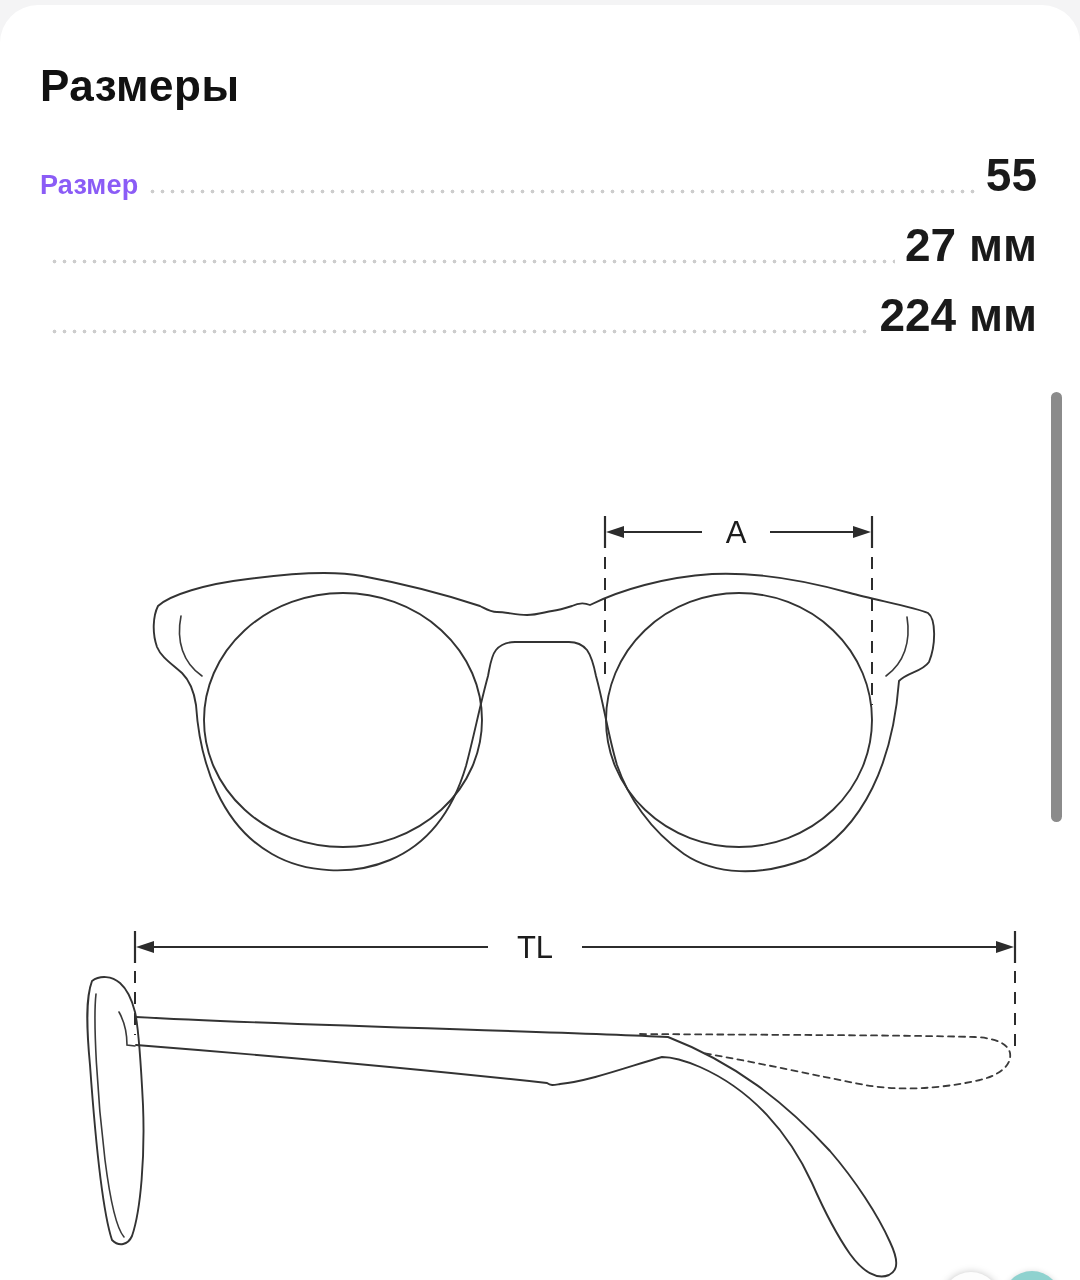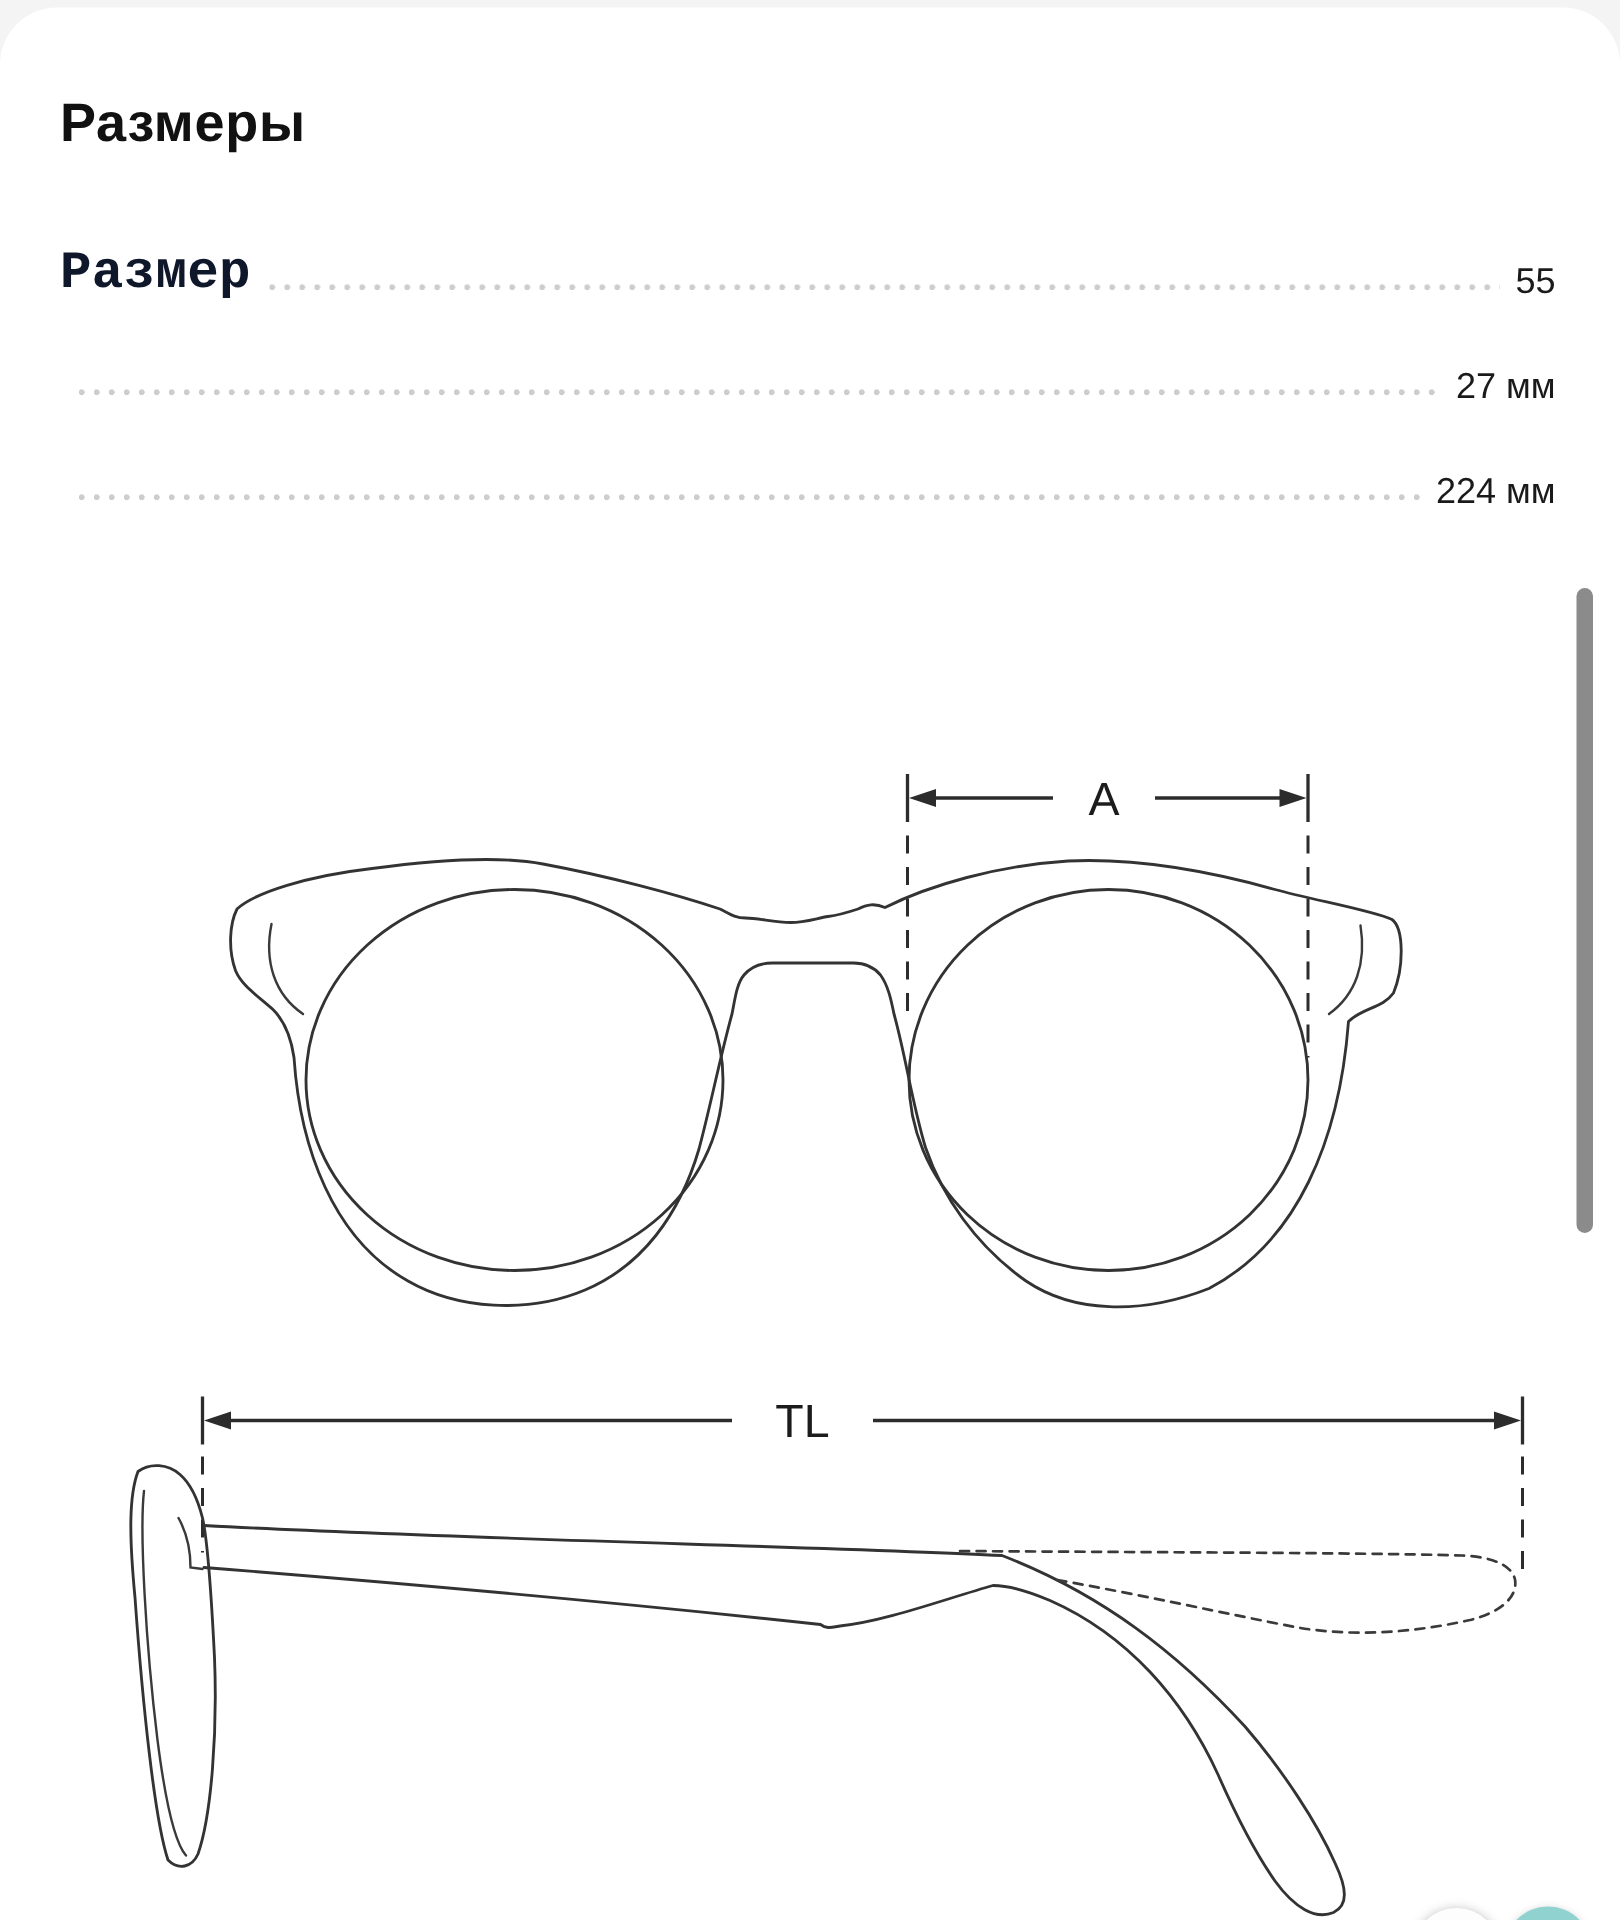--- a/index.html
+++ b/index.html
@@ -8,37 +8,37 @@
     background:#f4f4f5;
     font-family:"Liberation Sans", sans-serif;
     color:#141414;
   }
   .card{
     position:absolute;left:0;top:5px;width:1080px;height:1275px;
     background:#ffffff;border-radius:38px 38px 0 0;
   }
   .title{
     position:absolute;left:40px;top:56px;
-    font-size:36px;font-weight:800;letter-spacing:.5px;color:#111;text-align:right;
+    font-size:44px;font-weight:800;letter-spacing:.5px;color:#111;text-align:right;
   }
   .spec-rows{position:absolute;left:40px;right:43px;top:148px;}
   .spec-row{
     display:flex;align-items:flex-end;height:48px;margin-bottom:22px;
   }
   .spec-label{
-    font-size:35px;font-weight:700;line-height:1.1;color:#0f172a;
-    white-space:nowrap;flex:0 0 auto;letter-spacing:.2px;font-family:Liberation Mono, monospace;
+    font-size:27px;font-weight:700;line-height:1.1;color:#8b5cf6;
+    white-space:nowrap;flex:0 0 auto;letter-spacing:.2px;
   }
   .spec-leader{
     flex:1 1 auto;height:5px;margin:0 10px 7px 12px;
     background-image:radial-gradient(circle at 2.5px 2.5px,#cdcdcd 1.8px,transparent 2.1px);
     background-size:10px 5px;background-repeat:repeat-x;
   }
   .spec-value{
-    font-size:24px;font-weight:400;line-height:1.1;color:#1a1a1a;
+    font-size:46px;font-weight:700;line-height:1.1;color:#1a1a1a;
     white-space:nowrap;flex:0 0 auto;
   }
   svg{position:absolute;left:0;overflow:visible;}
   #front-svg{top:470px;}
   #side-svg{top:900px;}
   .outline{fill:none;stroke:#333;stroke-width:1.9;stroke-linecap:round;stroke-linejoin:round;}
   .outline-thin{fill:none;stroke:#3a3a3a;stroke-width:1.6;stroke-linecap:round;}
   .dim-line{stroke:#2c2c2c;stroke-width:2.2;fill:none;}
   .dim-dash{stroke:#2c2c2c;stroke-width:2;fill:none;stroke-dasharray:12 9;}
   .temple-dash{fill:none;stroke:#3a3a3a;stroke-width:1.8;stroke-dasharray:6 5;stroke-linecap:round;}

